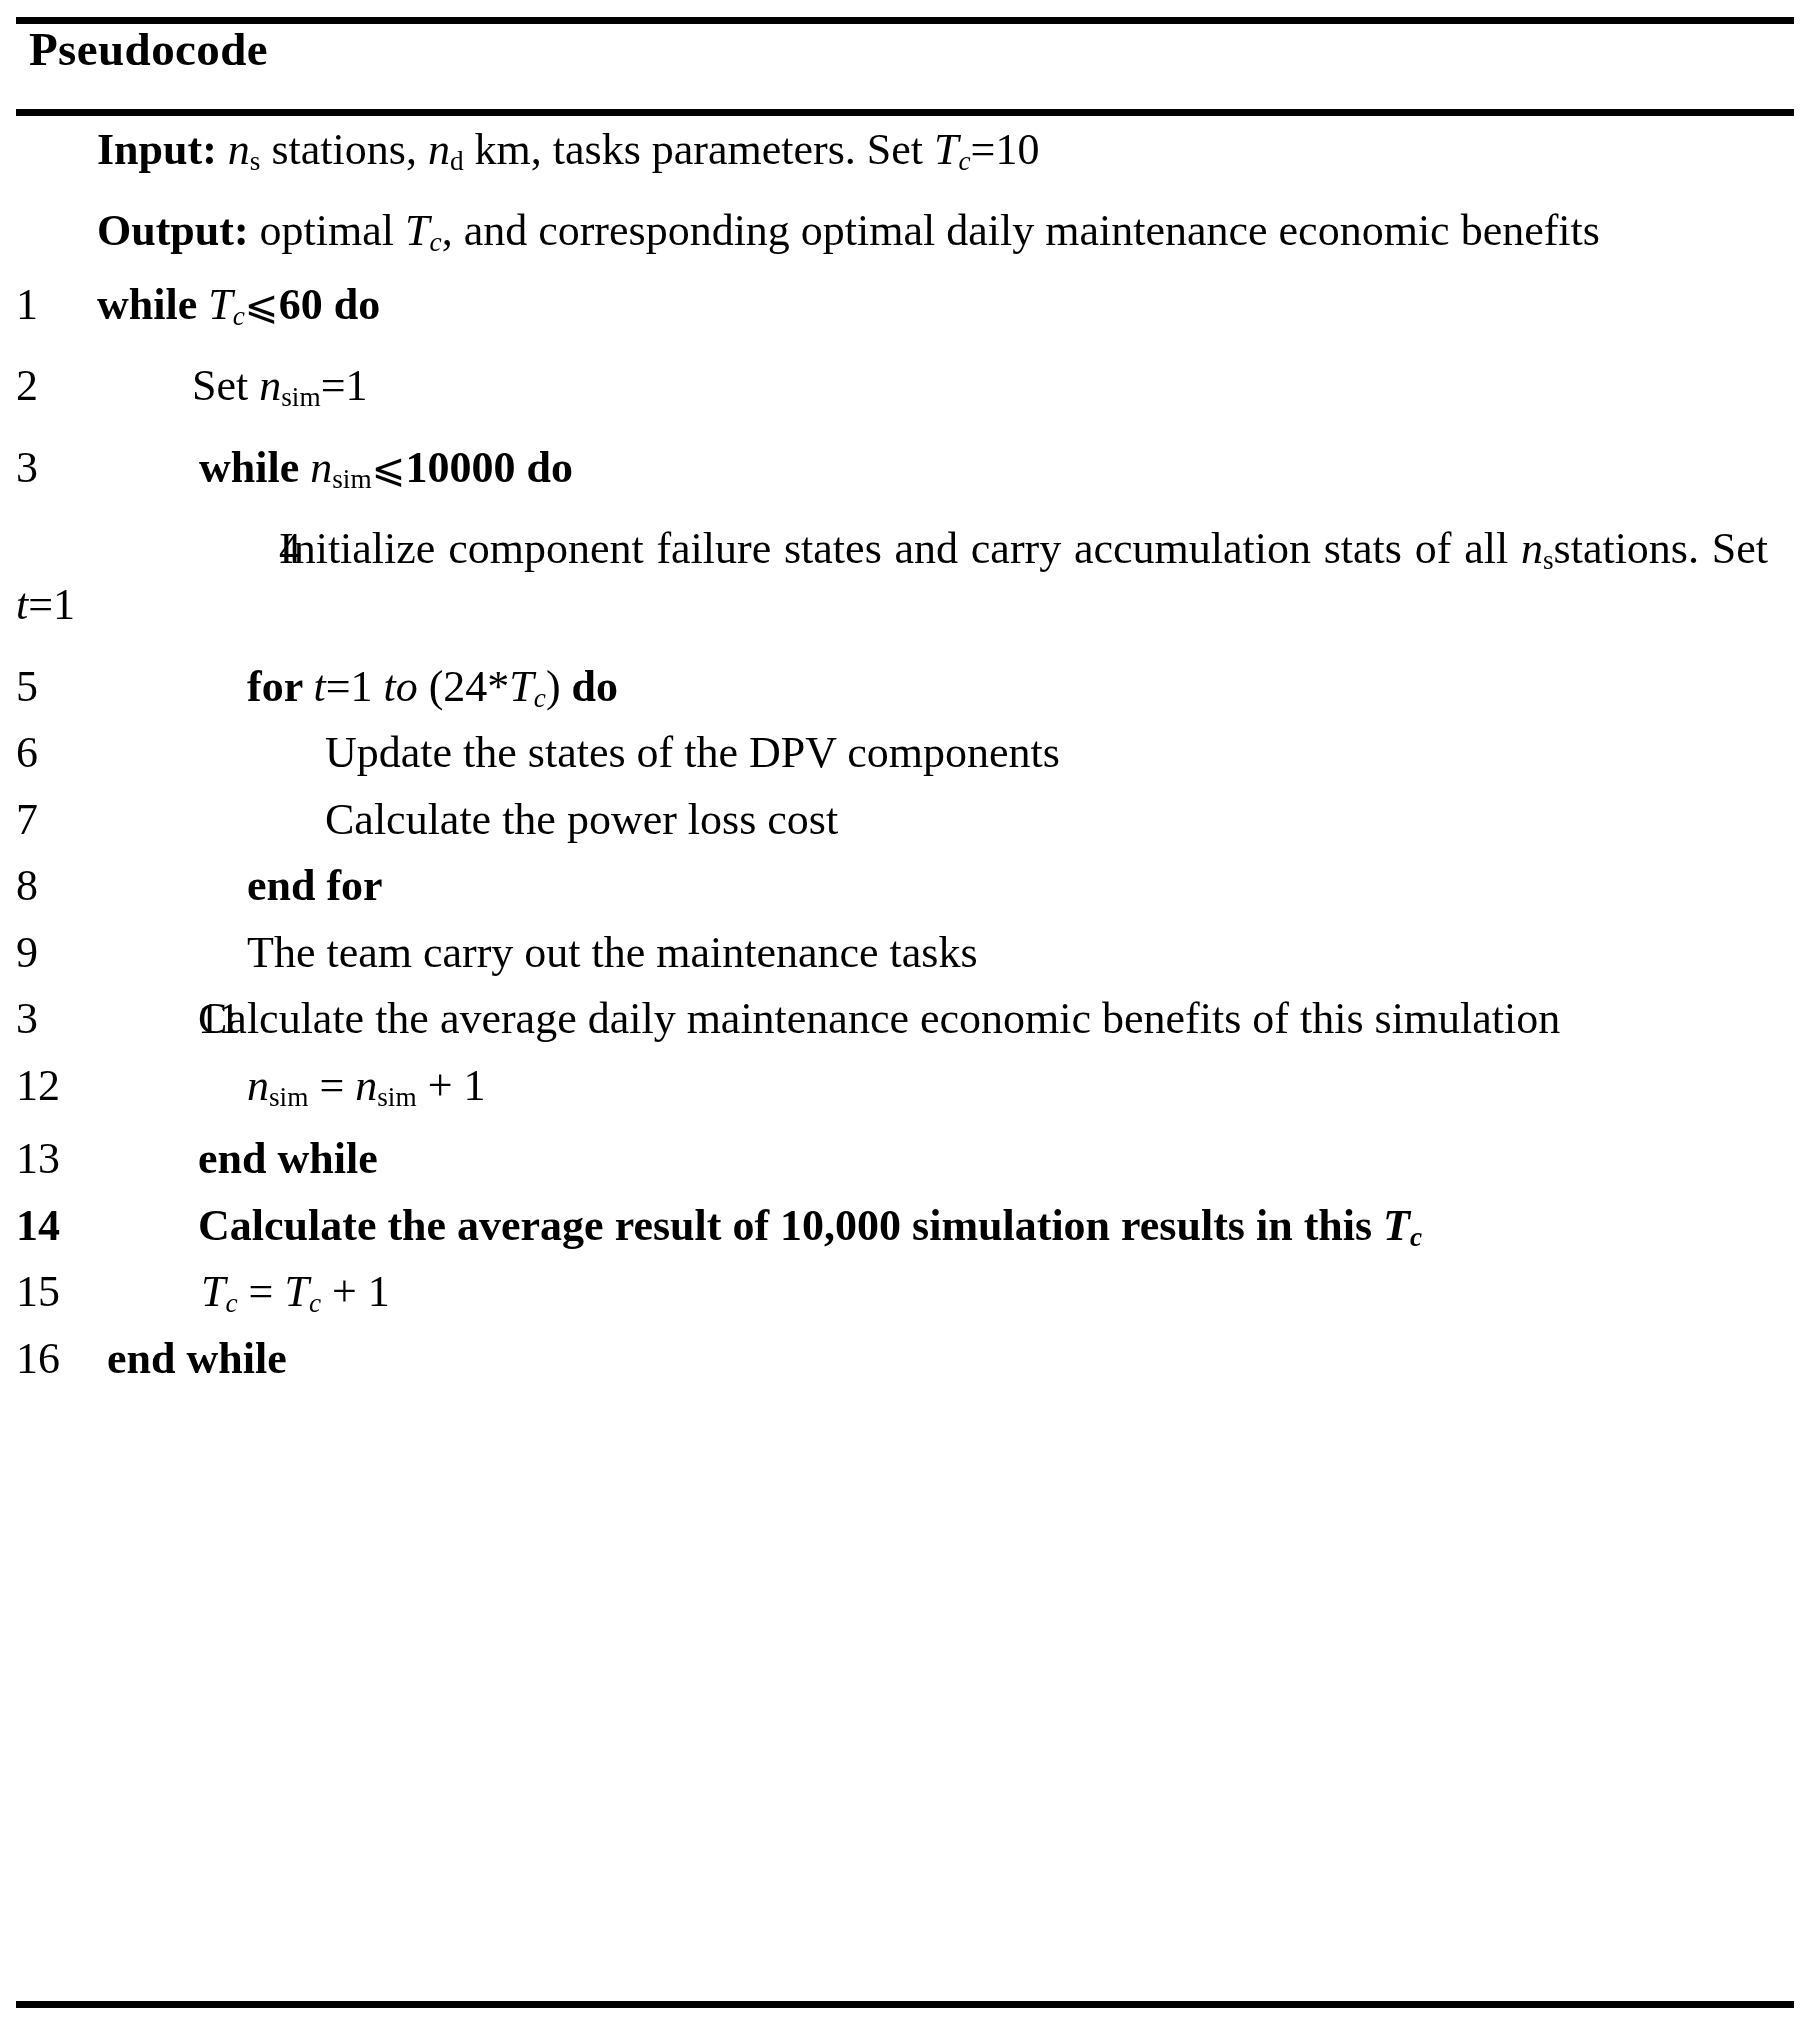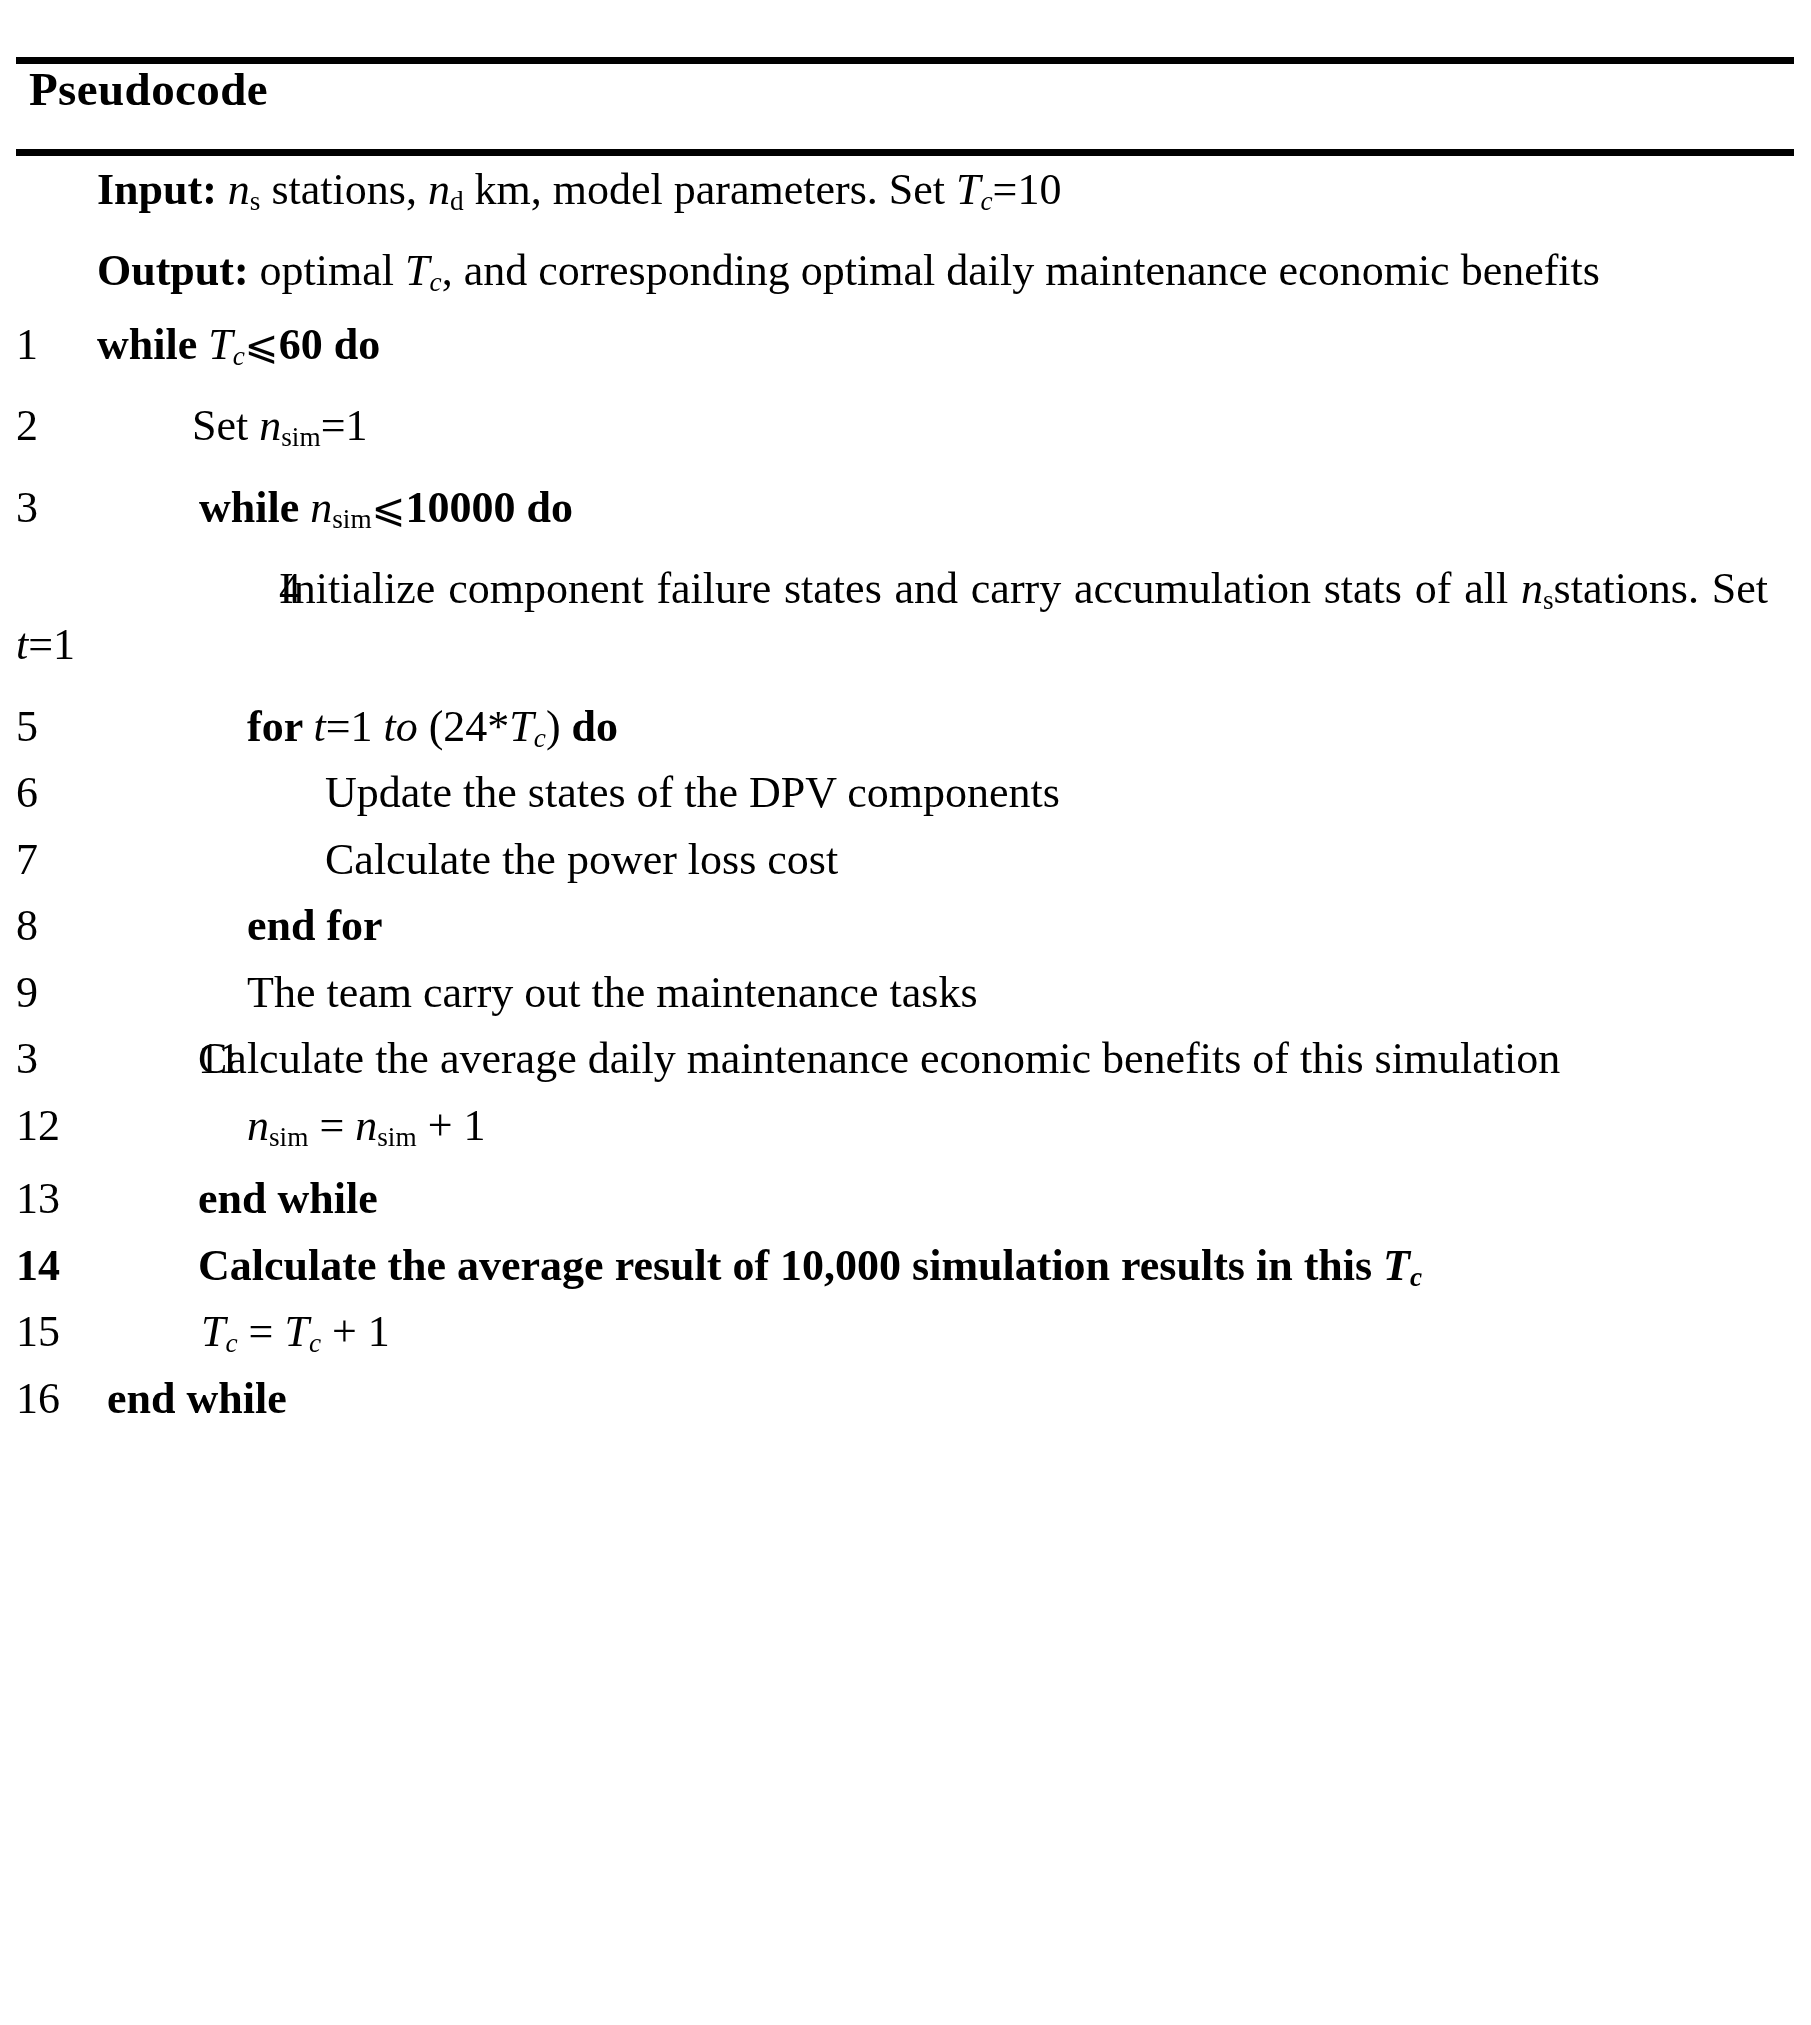--- a/index.html
+++ b/index.html
@@ -13,21 +13,20 @@
     font-family: "Liberation Serif", "DejaVu Serif", serif;
     color: #000000;
     overflow: hidden;
   }
 
   .page {
     position: relative;
     width: 1811px;
     height: 1587px;
     box-sizing: border-box;
-    margin-top: 40px;
   }
 
   
   .rule {
     position: absolute;
     left: 16px;
     width: 1778px;
     background: #000000;
   }
   .rule-top    { top: 17.4px;   height: 6.5px; }
@@ -126,21 +125,21 @@
 
   <div class="rule rule-top"></div>
 
   <div class="title">Pseudocode</div>
 
   <div class="rule rule-mid"></div>
 
   <div class="body-block">
 
     <div class="statement ind-io" style="margin-top:0;">
-      <b>Input:</b><span>&nbsp;</span><span class="mi"><span>n</span><sub class="up">s</sub></span><span> stations, </span><span class="mi"><span>n</span><sub class="up">d</sub></span><span> km, model parameters. Set </span><span class="mi"><span>T</span><sub class="it">c</sub></span><span>=10</span>
+      <b>Input:</b><span>&nbsp;</span><span class="mi"><span>n</span><sub class="up">s</sub></span><span> stations, </span><span class="mi"><span>n</span><sub class="up">d</sub></span><span> km, tasks parameters. Set </span><span class="mi"><span>T</span><sub class="it">c</sub></span><span>=10</span>
     </div>
 
     <div class="statement para" style="margin-top:25px; text-indent:81px;">
       <b>Output:</b><span>&nbsp;</span><span>optimal </span><span class="mi"><span>T</span><sub class="it">c</sub></span><span>, and corresponding optimal daily maintenance economic benefits</span>
     </div>
 
     <div class="statement ind-1 gap-md">
       <span class="numcell">1</span><b>while </b><span class="mi"><span>T</span><sub class="it">c</sub></span><span class="le">⩽</span><b>60</b><b> do</b>
     </div>
 

